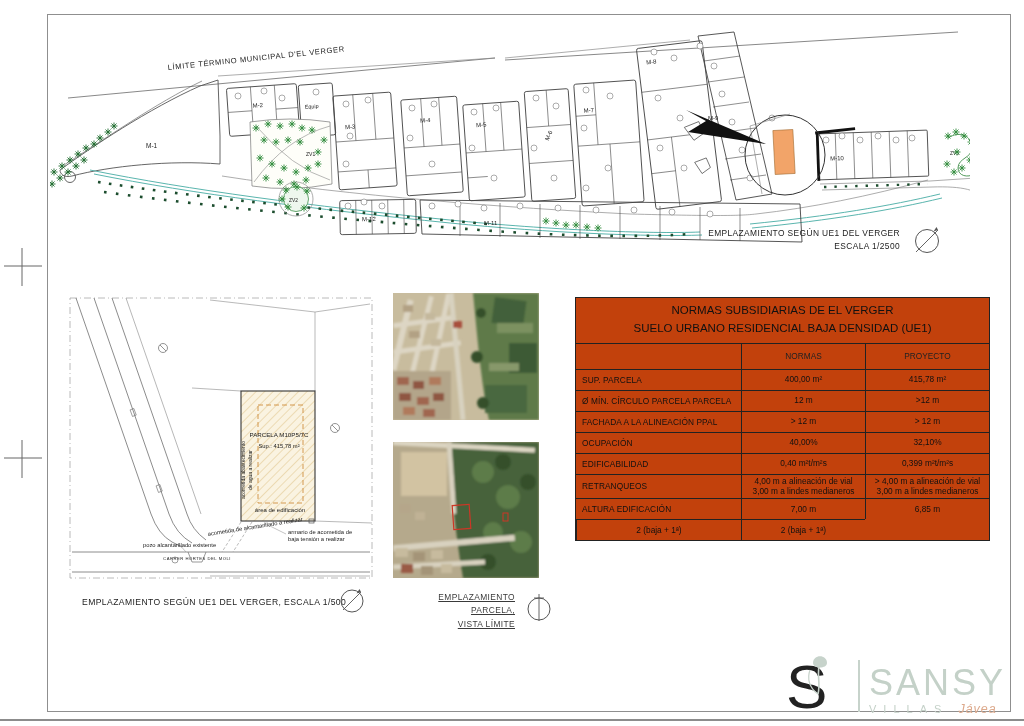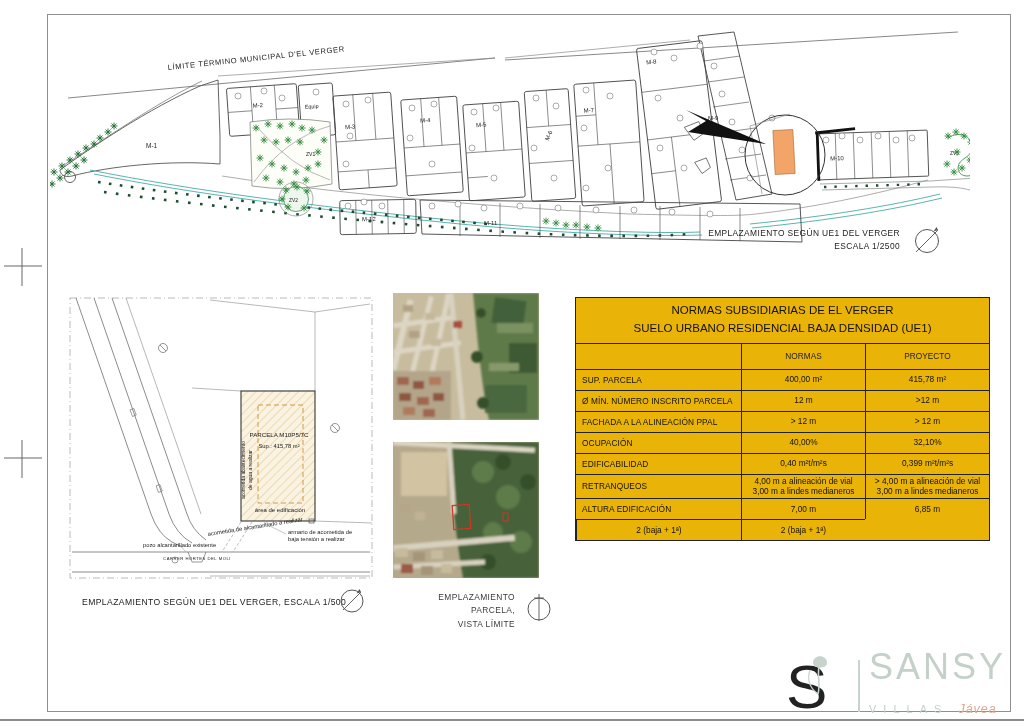--- a/index.html
+++ b/index.html
@@ -3,34 +3,34 @@
 <meta charset="utf-8">
 <style>
   html,body{margin:0;padding:0;background:#e8e8e8;}
   .page{position:relative;width:1024px;height:726px;background:#ffffff;overflow:hidden;
         font-family:"Liberation Sans",sans-serif;}
   .abs{position:absolute;}
   .frame{position:absolute;left:47px;top:14px;width:962px;height:696px;border:1px solid #8f8f8f;}
   .bottom-rule{position:absolute;left:0;top:719px;width:1024px;height:2px;background:#8c8c8c;}
   svg text{font-family:"Liberation Sans",sans-serif;fill:#222;}
   
-  .ntable{position:absolute;left:575px;top:297px;width:413px;border:1.3px solid #222;background:#eab308;}
+  .ntable{position:absolute;left:575px;top:297px;width:413px;border:1.3px solid #222;background:#c2410c;}
   .nt-title{text-align:center;font-size:11.5px;line-height:1.55;padding:4px 0 5px;border-bottom:1.3px solid #222;color:#111;}
   .nt-grid{display:grid;grid-template-columns:165px 1fr 1fr;}
   .c{font-size:8.3px;color:#111;display:flex;align-items:center;min-height:18px;padding:1px 5px;border-top:1px solid #222;}
   .c.h{border-top:none;min-height:23px;justify-content:center;color:#222;}
   .c.v{border-left:1px solid #222;justify-content:center;text-align:center;white-space:pre-line;line-height:1.3;}
   .c.lab{padding-left:6px;letter-spacing:.1px;}
   
-  .cap{position:absolute;font-size:8.4px;color:#3a3a3a;letter-spacing:.4px;line-height:1.6;}
+  .cap{position:absolute;font-size:8.4px;color:#3a3a3a;letter-spacing:.4px;line-height:1.6;text-decoration:underline;}
   
   .logo{position:absolute;left:780px;top:646px;width:236px;height:70px;display:flex;align-items:flex-end;}
   .logo-div{width:2px;height:52px;background:#c7d3cb;margin:0 9px 4px 4px;}
   .logo-name{font-size:36px;line-height:.85;letter-spacing:3px;color:#c4d1c8;}
-  .logo-sub{font-size:11px;letter-spacing:7px;color:#c4d1c8;margin-top:19px;white-space:nowrap;}
+  .logo-sub{font-size:11px;letter-spacing:7px;color:#c4d1c8;margin-top:3px;white-space:nowrap;}
   .logo-sub2{font-size:12.5px;letter-spacing:1px;color:#ddaa8d;font-style:italic;}
 </style>
 </head>
 <body>
 
 <div class="page">
 
   <div class="frame"></div>
   <div class="bottom-rule"></div>
 
@@ -471,21 +471,21 @@
     </div>
     <div class="nt-grid">
       <div class="c h lab"></div>
       <div class="c h v">NORMAS</div>
       <div class="c h v">PROYECTO</div>
 
       <div class="c lab">SUP. PARCELA</div>
       <div class="c v">400,00 m²</div>
       <div class="c v">415,78 m²</div>
 
-      <div class="c lab">Ø MÍN. NÚMERO  INSCRITO PARCELA</div>
+      <div class="c lab">Ø MÍN. CÍRCULO  PARCELA PARCELA</div>
       <div class="c v">12 m</div>
       <div class="c v">&gt;12 m</div>
 
       <div class="c lab">FACHADA A LA ALINEACIÓN PPAL</div>
       <div class="c v">&gt; 12 m</div>
       <div class="c v">&gt; 12 m</div>
 
       <div class="c lab">OCUPACIÓN</div>
       <div class="c v">40,00%</div>
       <div class="c v">32,10%</div>

